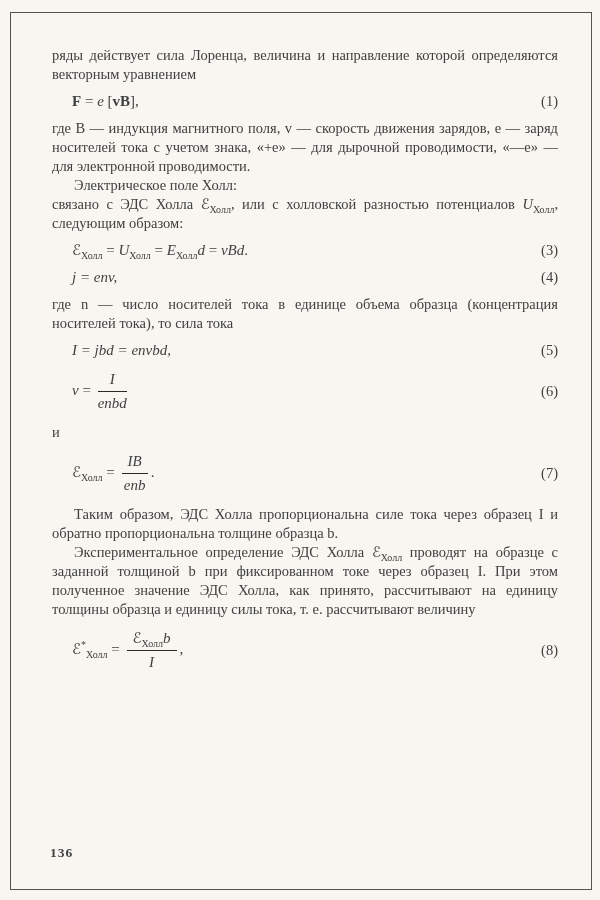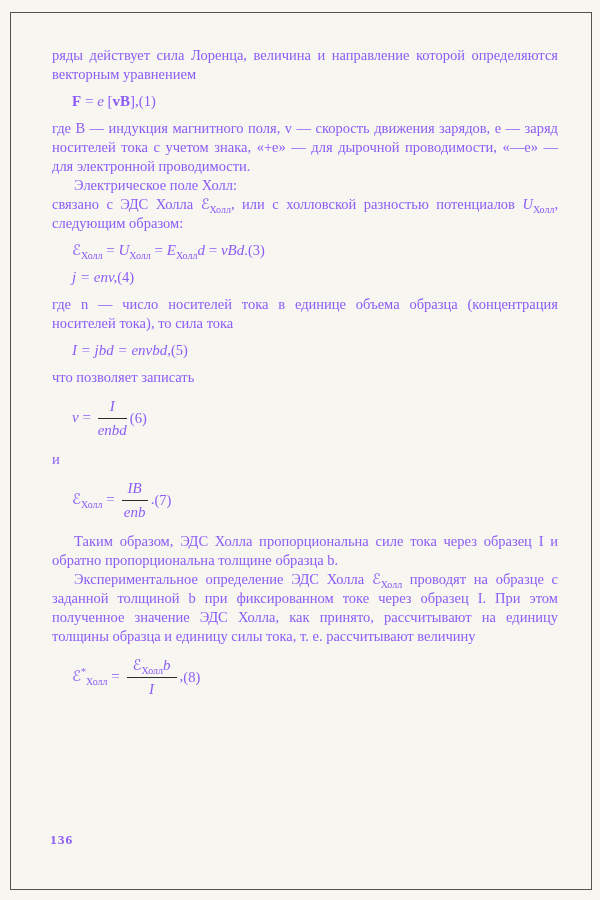--- a/index.html
+++ b/index.html
@@ -5,42 +5,42 @@
   * { margin:0; padding:0; box-sizing:border-box; }
   html, body { width:600px; height:900px; }
   body {
     background:#efede8;
     font-family:"Liberation Serif","DejaVu Serif",serif;
   }
   .page {
     position:relative;
     width:600px; height:900px;
     background:#f8f6f1;
-    color:#8b5cf6;
+    color:#404040;
     overflow:hidden;
   }
   .frame {
     position:absolute;
     left:10px; top:12px; right:8px; bottom:10px;
     border:1px solid #55534e;
     pointer-events:none;
   }
   .content {
     position:absolute;
     left:52px; top:46px; right:42px;
     font-size:14.5px;
     line-height:19px;
     text-align:justify;
   }
   p.para { margin:0; }
   p.indent { text-indent:22px; }
   .sp-before { margin-top:12px; }
   .eq {
     display:flex;
-    justify-content:flex-start;
+    justify-content:space-between;
     align-items:center;
     margin:8px 0;
     padding-left:20px;
     font-size:15px;
   }
   .eq-frac { margin:10px 0; }
   .eq-body { white-space:nowrap; }
   .eq-num { font-style:normal; font-size:14.5px; }
   i { font-family:"Liberation Serif","DejaVu Serif",serif; }
   sub { font-size:10px; line-height:0; }
@@ -52,21 +52,21 @@
   .frac {
     display:inline-block;
     vertical-align:middle;
     text-align:center;
     margin:0 3px;
   }
   .frac .num { display:block; border-bottom:1px solid #2a2927; padding:0 6px 2px; }
   .frac .den { display:block; padding-top:2px; }
   .page-number {
     position:absolute;
-    left:50px; bottom:52px;
+    left:50px; bottom:39px;
     font-weight:bold;
     font-size:13.5px;
     letter-spacing:1px;
     text-align:right;
   }
 </style>
 </head>
 <body>
 
 <div class="page">
@@ -98,21 +98,20 @@
       <span class="eq-num">(4)</span>
     </div>
 
     <p class="para">где n — число носителей тока в единице объема образца (концентрация носителей тока), то сила тока</p>
 
     <div class="eq">
       <span class="eq-body"><i>I = jbd = envbd,</i></span>
       <span class="eq-num">(5)</span>
     </div>
 
-    <p class="para">что позволяет записать</p>
 
     <div class="eq eq-frac">
       <span class="eq-body"><i>v</i><span> = </span><span class="frac"><i class="num">I</i><i class="den">enbd</i></span></span>
       <span class="eq-num">(6)</span>
     </div>
 
     <p class="para">и</p>
 
     <div class="eq eq-frac">
       <span class="eq-body"><span class="scr">ℰ</span><sub>Холл</sub><span> = </span><span class="frac"><i class="num">IB</i><i class="den">enb</i></span><span>.</span></span>

